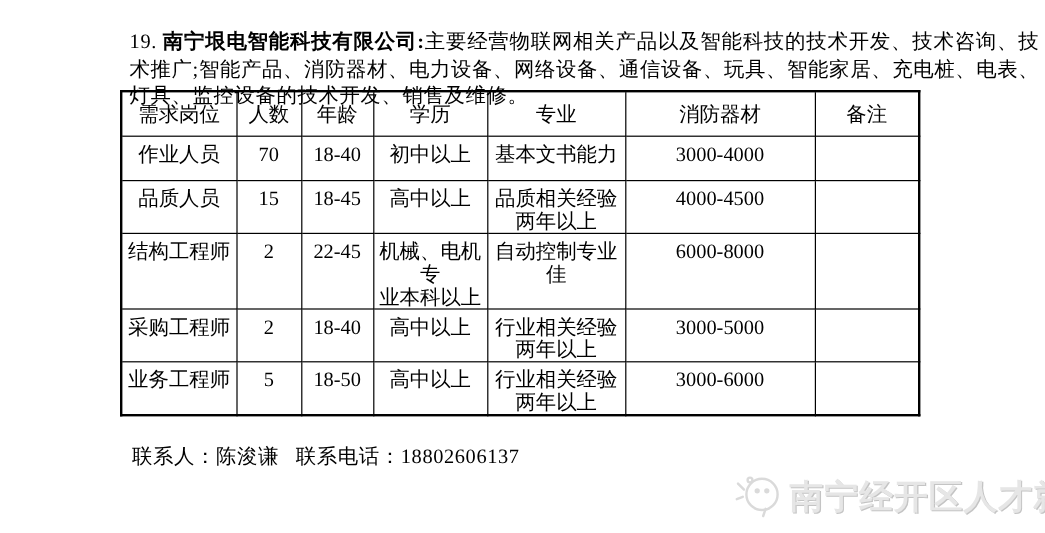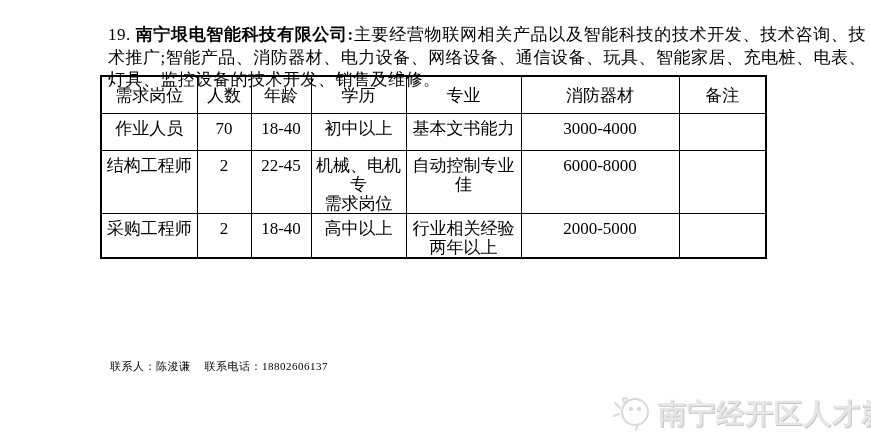--- a/index.html
+++ b/index.html
@@ -50,22 +50,22 @@
   table.jobs tbody tr:nth-child(1) { height: 37px; padding-left: 45px; }
   table.jobs tbody tr:nth-child(2) { height: 43px; }
   table.jobs tbody tr:nth-child(3) { height: 40px; }
   table.jobs tbody tr:nth-child(4) { height: 44px; margin-top: 20px; }
   table.jobs tbody tr:nth-child(5) { height: 41px; }
   table.jobs tbody tr:nth-child(6) { height: 42px; }
 
   
   .contact {
     position: absolute;
-    left: 110px; top: 353px;
-    font-size: 11px;
+    left: 110px; top: 368px;
+    font-size: 17px;
     line-height: 26px;
     letter-spacing: 0.5px;
   }
   .contact .row { white-space: nowrap; }
   .contact .gap { display: inline-block; width: 14px; }
 
   
   .watermark {
     position: absolute;
     left: 612px; top: 394px;
@@ -113,38 +113,58 @@
       <tr>
         <td>作业人员</td>
         <td>70</td>
         <td>18-40</td>
         <td>初中以上</td>
         <td>基本文书能力</td>
         <td>3000-4000</td>
         <td></td>
       </tr>
       <tr>
+        <td>品质人员</td>
+        <td>15</td>
+        <td>18-45</td>
+        <td>高中以上</td>
+        <td>品质相关经验
+两年以上</td>
+        <td>4000-4500</td>
+        <td></td>
+      </tr>
+      <tr>
         <td>结构工程师</td>
         <td>2</td>
         <td>22-45</td>
         <td>机械、电机专
-需求岗位</td>
+业本科以上</td>
         <td>自动控制专业
 佳</td>
         <td>6000-8000</td>
         <td></td>
       </tr>
       <tr>
         <td>采购工程师</td>
         <td>2</td>
         <td>18-40</td>
         <td>高中以上</td>
         <td>行业相关经验
 两年以上</td>
-        <td>2000-5000</td>
+        <td>3000-5000</td>
+        <td></td>
+      </tr>
+      <tr>
+        <td>业务工程师</td>
+        <td>5</td>
+        <td>18-50</td>
+        <td>高中以上</td>
+        <td>行业相关经验
+两年以上</td>
+        <td>3000-6000</td>
         <td></td>
       </tr>
     </tbody>
 </table>
 
 <div class="contact">
   <div class="row"><span>联系人：</span><span>陈浚谦</span><span class="gap"></span><span>联系电话：</span><span>18802606137</span></div>
 </div>
 
 <div class="watermark">

